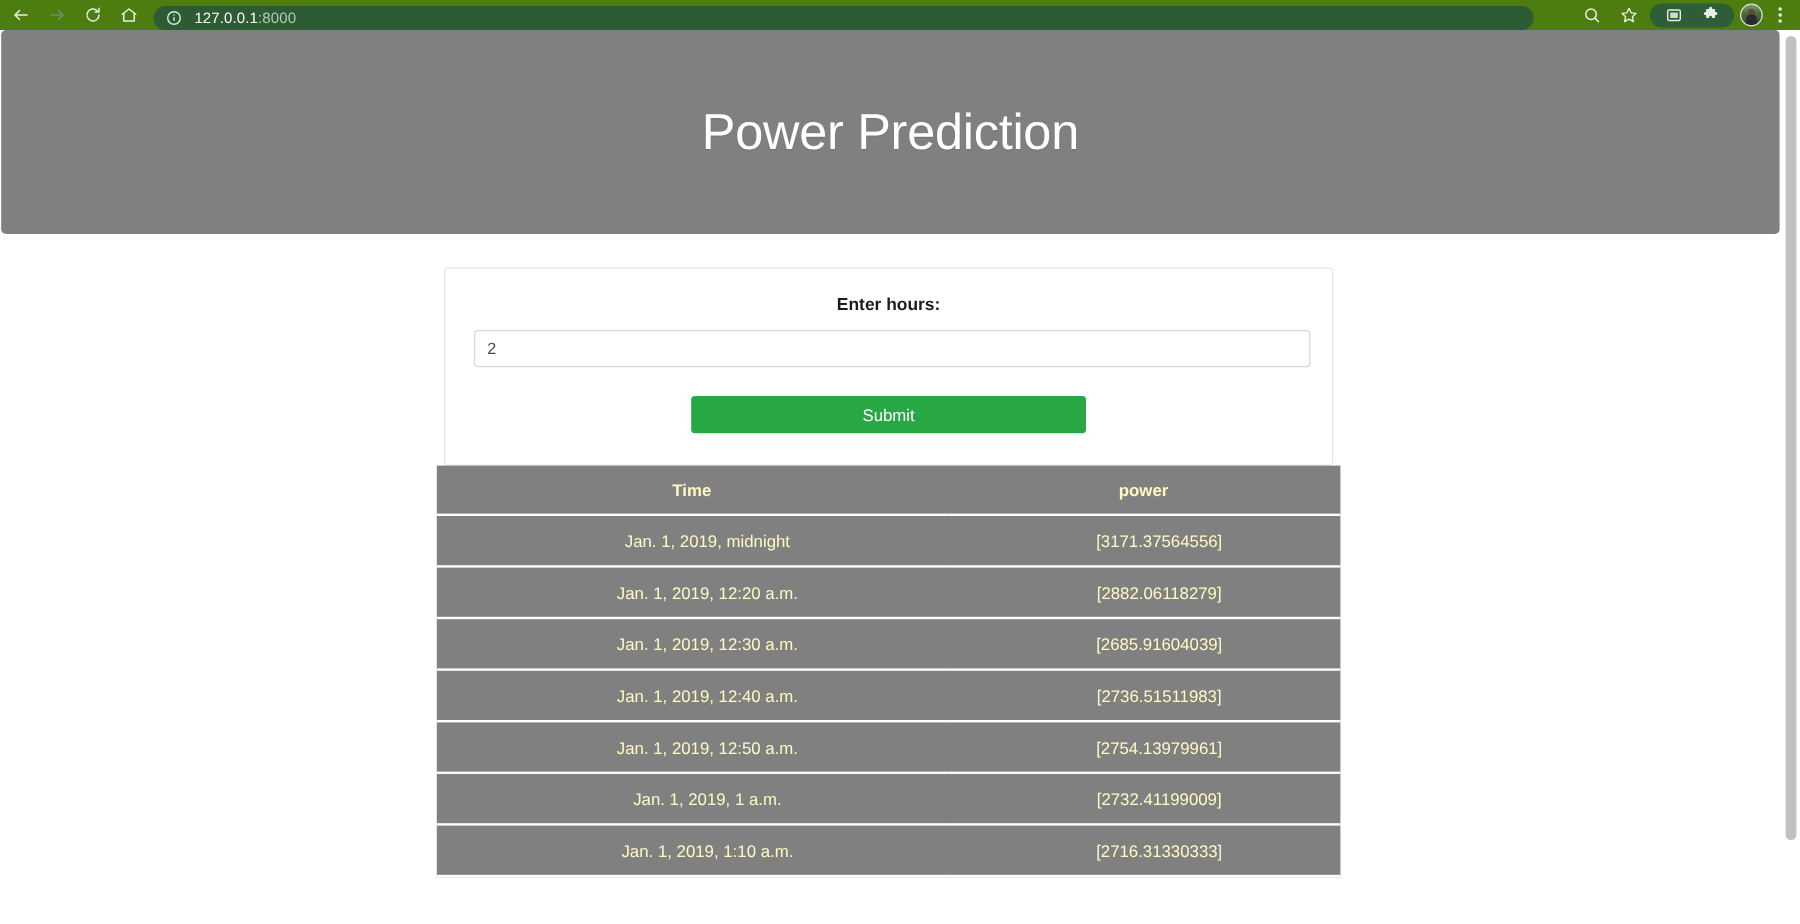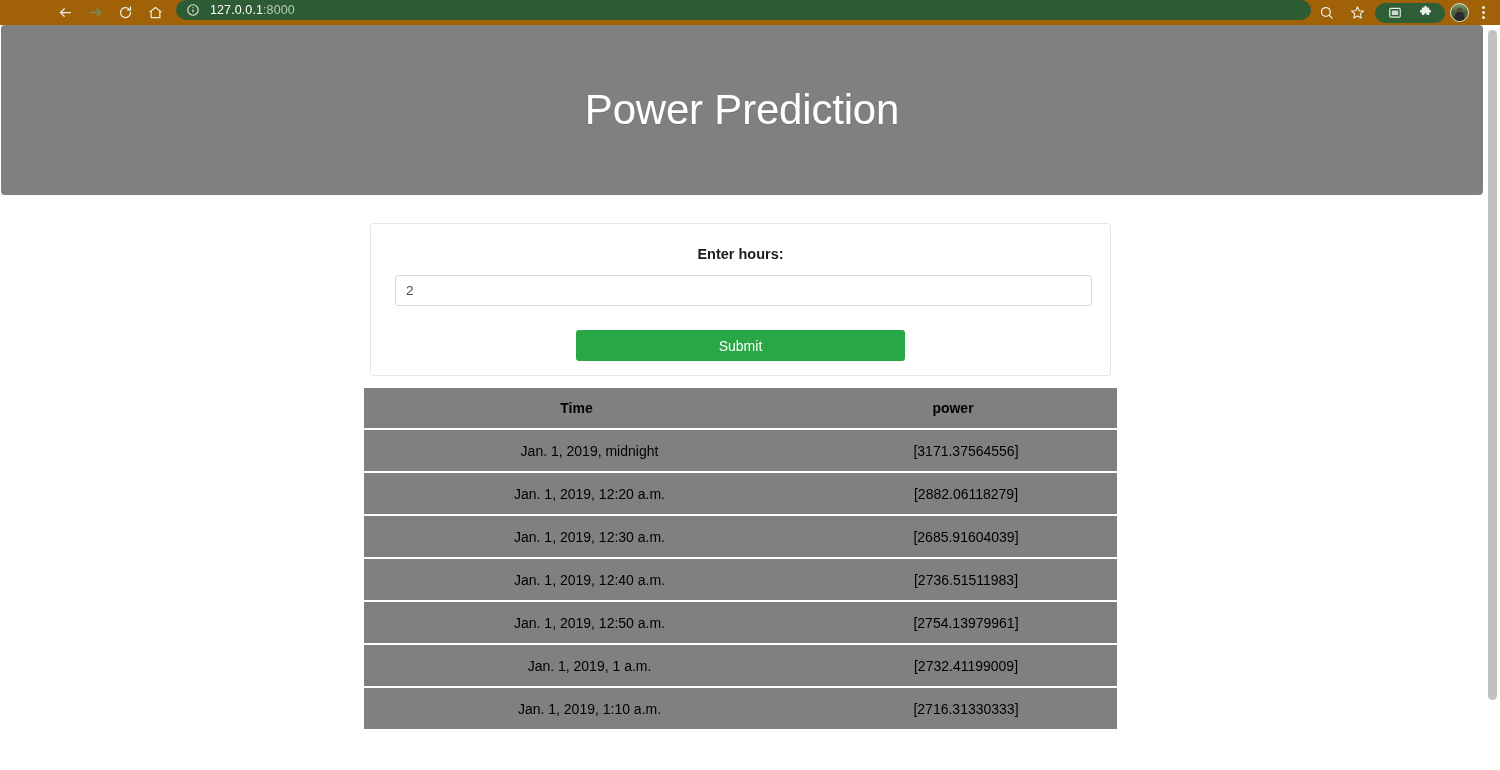--- a/index.html
+++ b/index.html
@@ -11,24 +11,23 @@
     font-family: "Liberation Sans", sans-serif;
     background: #ffffff;
   }
 
   
   .browser-bar {
     position: absolute;
     top: 0; left: 0;
     width: 1500px;
     height: 25px;
-    background: #a16207;
-    display: flex;
-    align-items: flex-start;
-    padding-left: 48px;
+    background: #4d7c0f;
+    display: flex;
+    align-items: flex-end;
   }
   .nav-btns {
     display: flex;
     align-items: center;
     gap: 0px;
     padding-left: 2px;
   }
   .nav-btn {
     width: 30px;
     height: 25px;
@@ -144,21 +143,21 @@
 
   
   .card {
     position: absolute;
     top: 198px;
     left: 370px;
     width: 741px;
     background: #ffffff;
     border: 1px solid #e6e6e6;
     border-radius: 3px;
-    padding: 22px 24px 14px 24px;
+    padding: 22px 24px 26px 24px;
     z-index: 1;
   }
   .form-label {
     text-align: center;
     font-size: 14.5px;
     font-weight: bold;
     color: #1c1c1c;
     margin-bottom: 13px;
   }
   .text-input {
@@ -197,21 +196,21 @@
     z-index: 2;
   }
   table.results {
     width: 753px;
     border-collapse: collapse;
     table-layout: fixed;
     background: #808080;
   }
   table.results th,
   table.results td {
-    color: #000000;
+    color: #fef9c3;
     text-align: center;
     font-size: 14px;
     height: 43px;
     vertical-align: middle;
     border-bottom: 2px solid #ffffff;
   }
   table.results th {
     font-weight: bold;
     height: 41px;
   }

